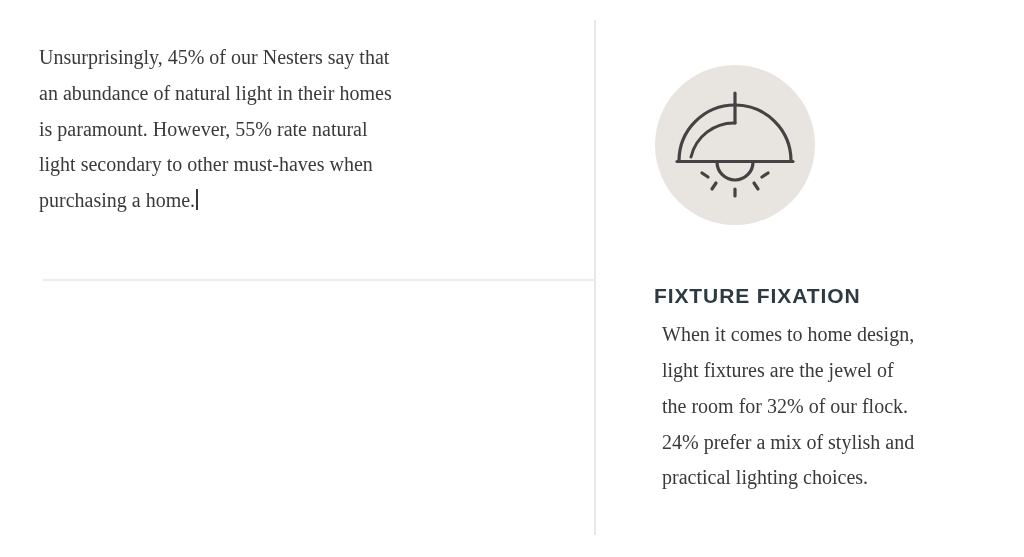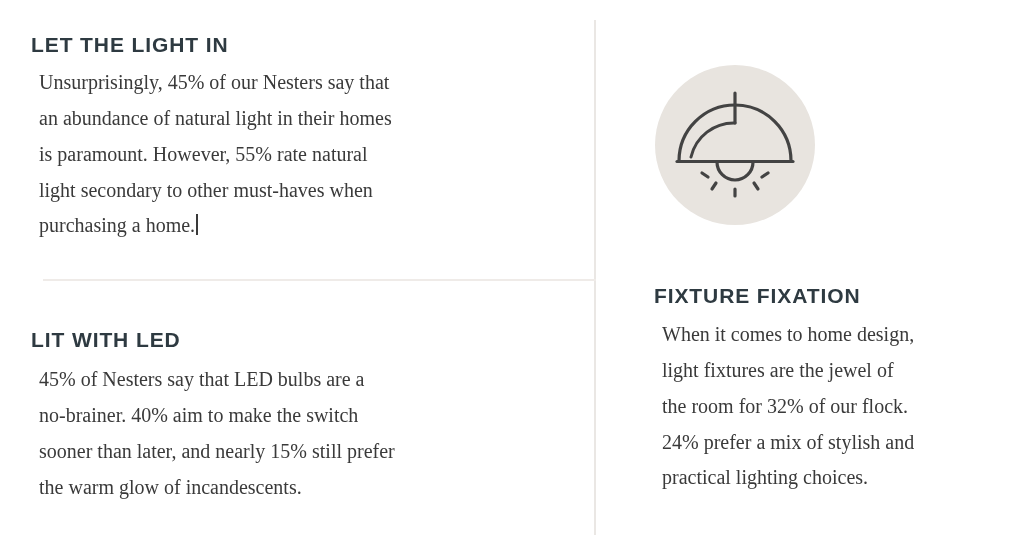--- a/index.html
+++ b/index.html
@@ -130,35 +130,27 @@
 
 <div class="page">
 
   <div class="v-divider"></div>
 
   <div class="col-left">
 
     <div class="h-divider"></div>
 
     <div class="block-light-in">
-      <h2 class="heading">LET THE LIGHT IN</h2>
       <p class="body-text"><span>Unsurprisingly, 45% of our Nesters say that
 an abundance of natural light in their homes
 is paramount. However, 55% rate natural
 light secondary to other must-haves when
 purchasing a home.</span><span class="caret"></span></p>
     </div>
 
-    <div class="block-led">
-      <h2 class="heading">LIT WITH LED</h2>
-      <p class="body-text">45% of Nesters say that LED bulbs are a
-no-brainer. 40% aim to make the switch
-sooner than later, and nearly 15% still prefer
-the warm glow of incandescents.</p>
-    </div>
 
   </div>
 
   <div class="col-right">
 
     <div class="icon-circle">
       <svg width="160" height="160" viewBox="0 0 160 160">
         <g fill="none" stroke="#434343" stroke-width="3.2" stroke-linecap="round" stroke-linejoin="round">
 
           <line x1="80" y1="28" x2="80" y2="58"></line>

